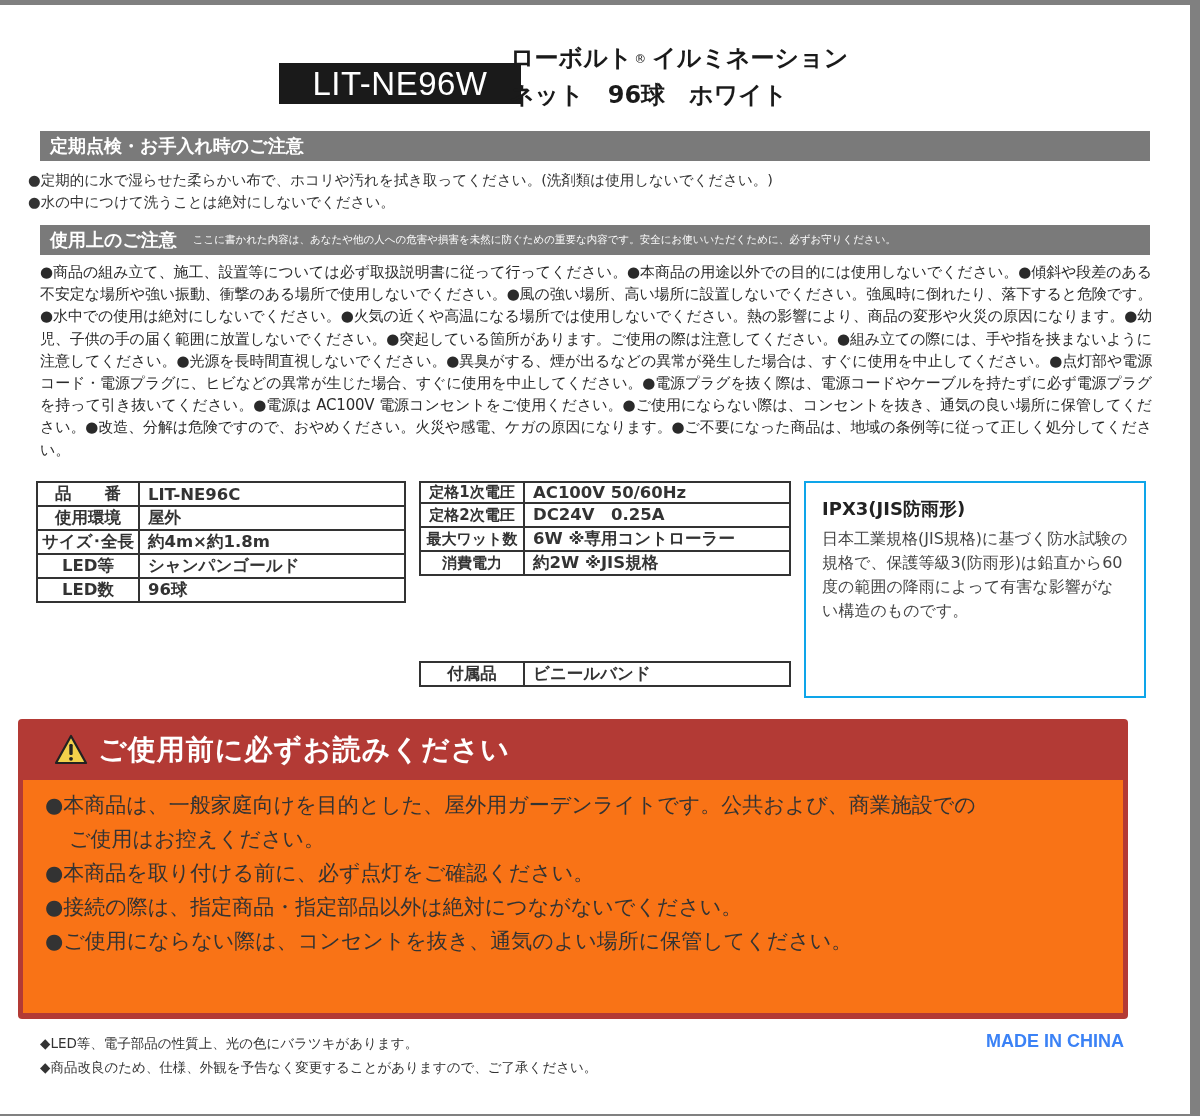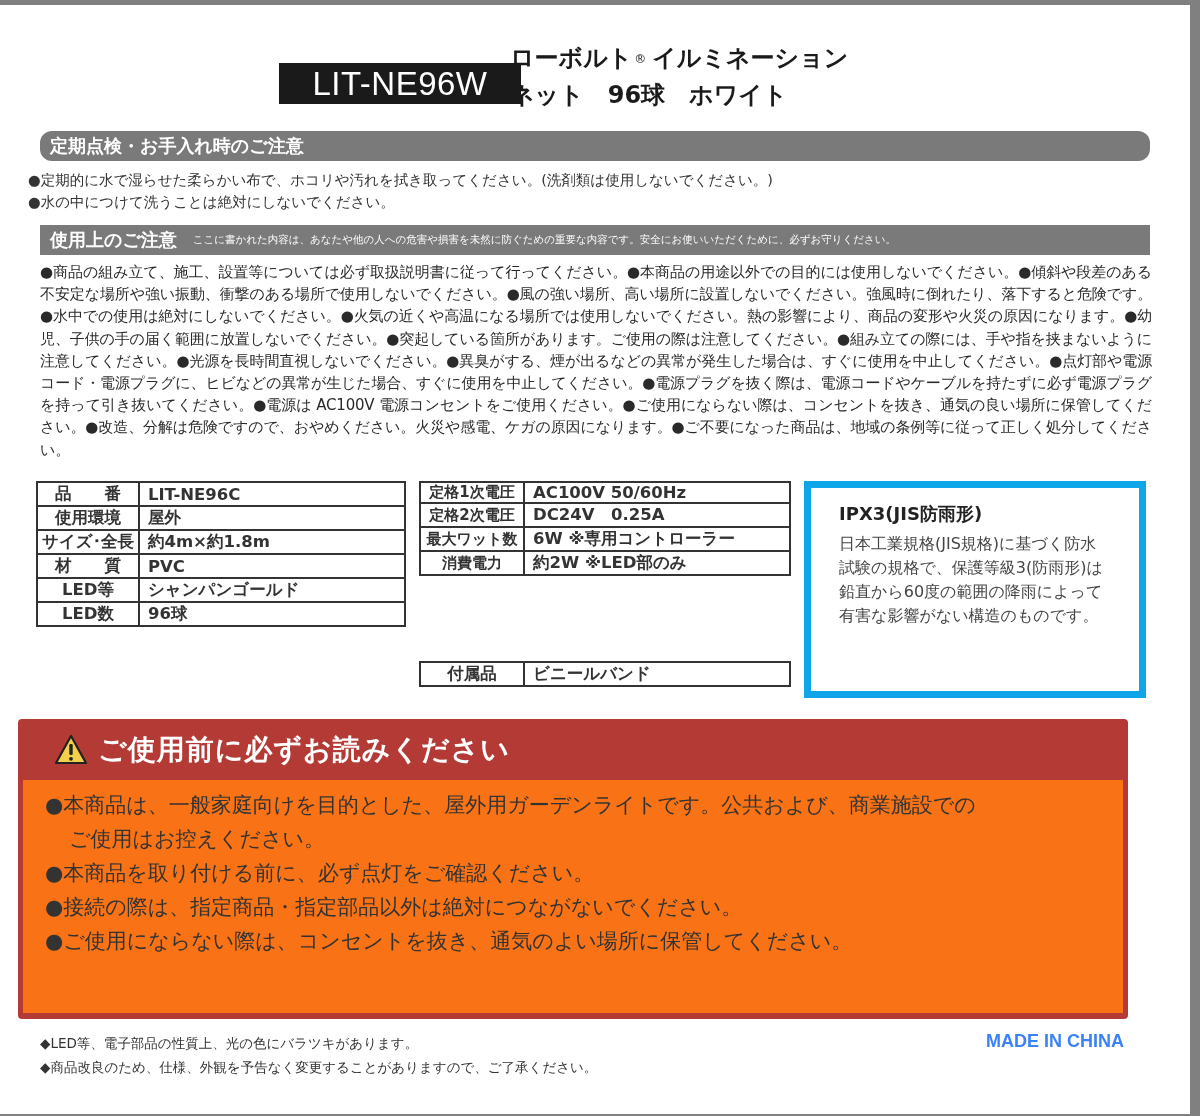--- a/index.html
+++ b/index.html
@@ -24,21 +24,21 @@
     }
     .title-line1 .reg { font-size: 12px; font-weight: normal; vertical-align: middle; margin: 0 6px 0 2px; }
 
     
     .section-bar {
       position: absolute; left: 40px; width: 1110px; background: #7a7a7a; color: #fff;
       display: flex; align-items: center; padding-left: 10px; white-space: nowrap;
     }
     .section-bar .bar-title { font-weight: bold; font-size: 18px; }
     .section-bar .bar-sub { font-size: 10.5px; margin-left: 16px; }
-    #bar1 { top: 131px; height: 30px; border-radius: 12px; }
+    #bar1 { top: 131px; height: 30px; }
     #bar2 { top: 225px; height: 30px; }
 
     .maint-list { position: absolute; left: 28px; top: 169px; font-size: 14.5px; line-height: 22px; color: #333; }
     .caution-text {
       position: absolute; left: 40px; top: 261px; width: 1112px;
       font-size: 15px; line-height: 22.2px; color: #2a2a2a; text-align: justify;
       letter-spacing: -0.2px;
     }
 
     
@@ -49,21 +49,21 @@
     table.spec td.lbl { text-align: center; padding: 0 4px; }
     #spec-left { left: 36px; top: 481px; width: 370px; }
     #spec-left td.lbl { width: 100px; }
     #spec-mid { left: 419px; top: 481px; width: 372px; }
     #spec-mid td.lbl { width: 104px; font-size: 15px; text-align: center; }
     #spec-acc { left: 419px; top: 661px; width: 372px; }
     #spec-acc td.lbl { width: 104px; }
 
     .ipx-box {
       position: absolute; left: 804px; top: 481px; width: 342px; height: 217px;
-      border: 7px solid #0ea5e9; padding: 14px 28px;
+      border: 2px solid #0ea5e9; padding: 14px 16px;
     }
     .ipx-title { font-weight: bold; font-size: 18px; color: #222; margin-bottom: 6px; }
     .ipx-desc { font-size: 16px; line-height: 24px; color: #444; }
 
     
     .warn-box {
       position: absolute; left: 18px; top: 719px; width: 1110px; height: 300px;
       background: #b33a35; border-radius: 4px;
     }
     .warn-head { height: 61px; display: flex; align-items: center; padding-left: 36px; }
@@ -117,24 +117,20 @@
       </tr>
   <tr>
         <td class="lbl">使用環境</td>
         <td>屋外</td>
       </tr>
   <tr>
         <td class="lbl">サイズ･全長</td>
         <td>約4m×約1.8m</td>
       </tr>
   <tr>
-        <td class="lbl">材　　質</td>
-        <td>PVC</td>
-      </tr>
-  <tr>
         <td class="lbl">LED等</td>
         <td>シャンパンゴールド</td>
       </tr>
   <tr>
         <td class="lbl">LED数</td>
         <td>96球</td>
       </tr>
 </tbody>
   </table>
 
@@ -147,21 +143,21 @@
   <tr>
         <td class="lbl">定格2次電圧</td>
         <td>DC24V　0.25A</td>
       </tr>
   <tr>
         <td class="lbl">最大ワット数</td>
         <td>6W ※専用コントローラー</td>
       </tr>
   <tr>
         <td class="lbl">消費電力</td>
-        <td>約2W ※LED部のみ</td>
+        <td>約2W ※JIS規格</td>
       </tr>
 </tbody>
   </table>
 
 <table class="spec" id="spec-acc">
   <tbody>
       <tr>
         <td class="lbl">付属品</td>
         <td>ビニールバンド</td>
       </tr>

